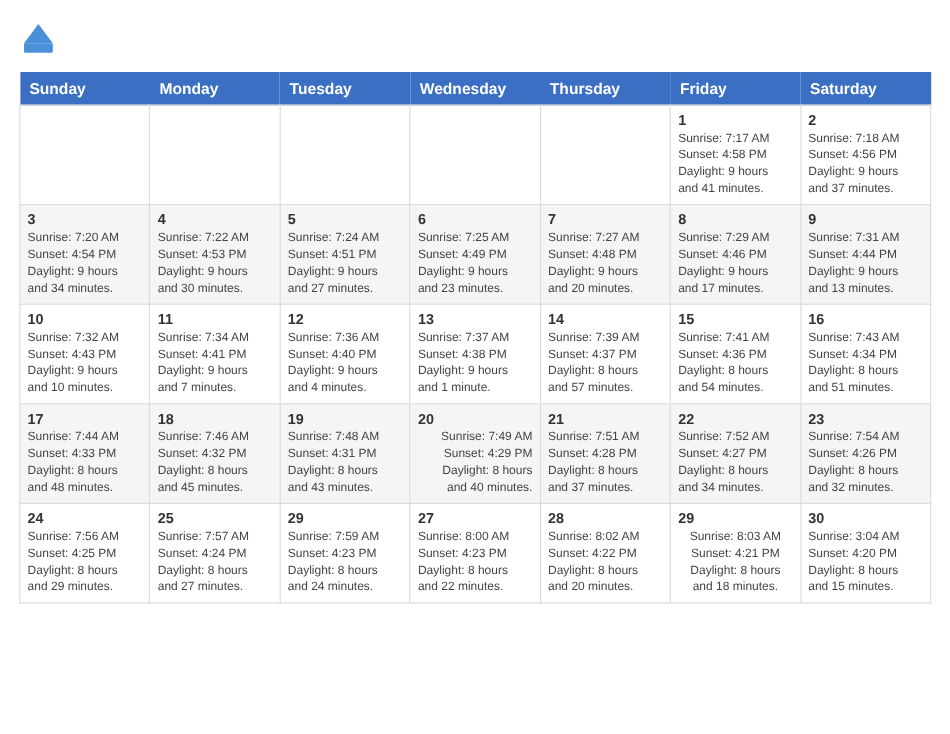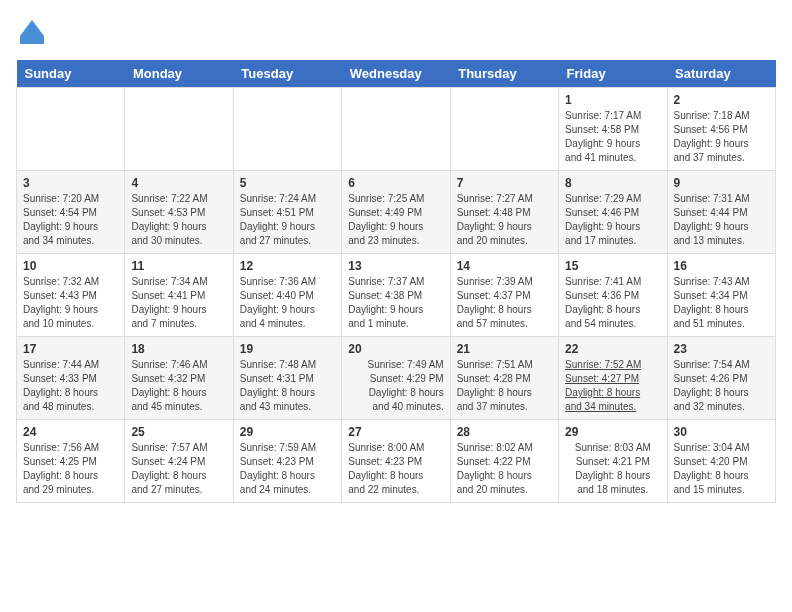--- a/index.html
+++ b/index.html
@@ -280,21 +280,21 @@
         </td>
         <td>
           <span class="day-num">21</span>
           <div class="day-info" style="white-space: pre-line;">Sunrise: 7:51 AM
 Sunset: 4:28 PM
 Daylight: 8 hours
 and 37 minutes.</div>
         </td>
         <td>
           <span class="day-num">22</span>
-          <div class="day-info" style="white-space: pre-line; text-decoration: underline;">Sunrise: 7:52 AM
+          <div class="day-info" style="white-space: pre-line;">Sunrise: 7:52 AM
 Sunset: 4:27 PM
 Daylight: 8 hours
 and 34 minutes.</div>
         </td>
         <td>
           <span class="day-num">23</span>
           <div class="day-info" style="white-space: pre-line;">Sunrise: 7:54 AM
 Sunset: 4:26 PM
 Daylight: 8 hours
 and 32 minutes.</div>

